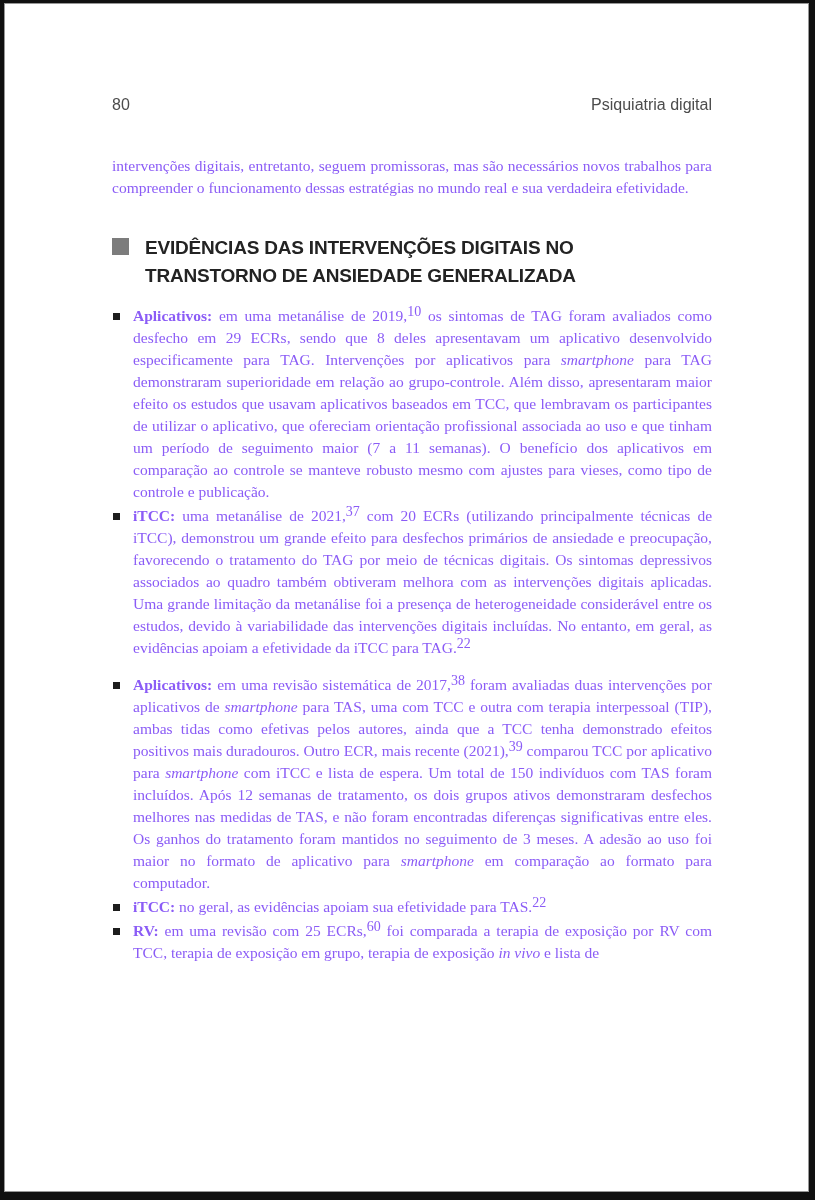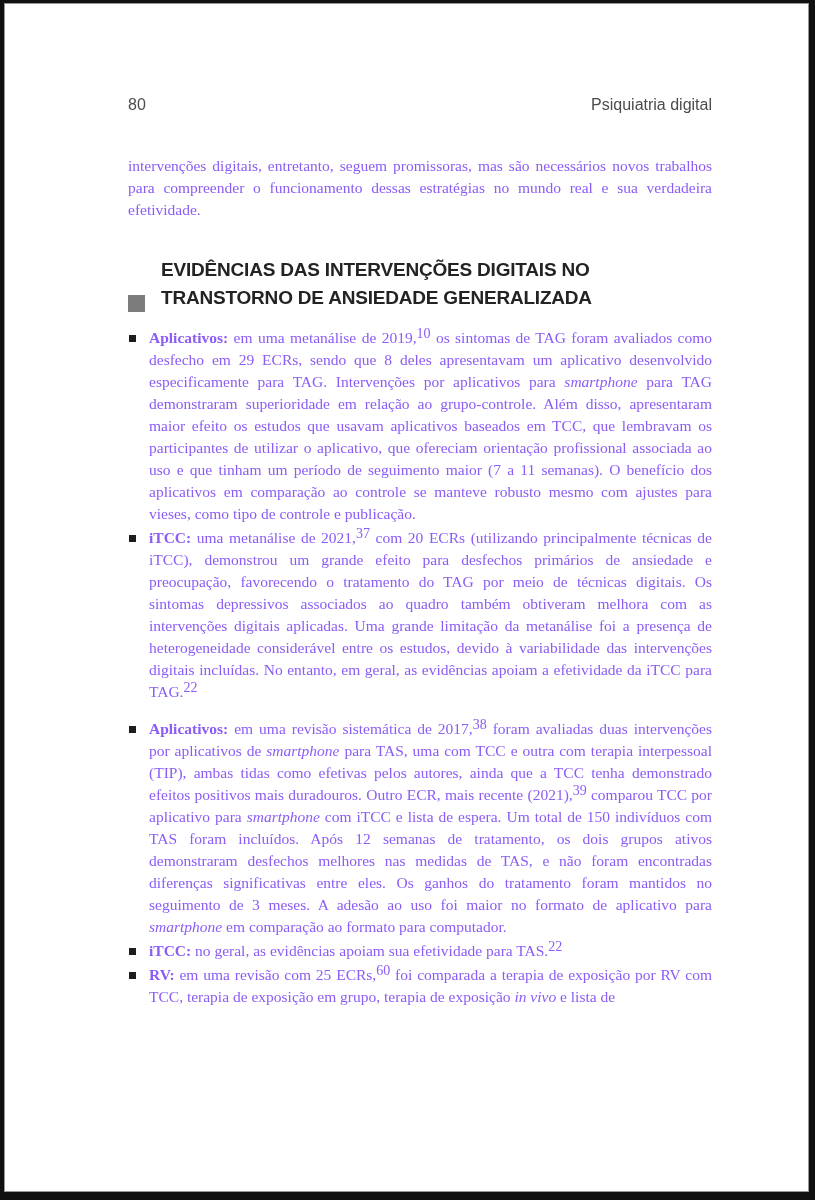--- a/index.html
+++ b/index.html
@@ -19,21 +19,20 @@
     left: 4px;
     right: 6px;
     bottom: 8px;
     background: #ffffff;
     border: 1px solid #979797;
     box-sizing: border-box;
     overflow: hidden;
   }
   .content {
     padding: 0 96px 0 107px; 
-    margin-left: 16px;
   }
   .page-header {
     display: flex;
     justify-content: space-between;
     align-items: baseline;
     margin-top: 92px;
     font-family: "Liberation Sans", sans-serif;
     font-size: 16px;
     color: #4c4c4c;
   }
@@ -42,21 +41,21 @@
     font-size: 15.5px;
     line-height: 22px;
     color: #8b5cf6;
     text-align: justify;
   }
   p.intro {
     margin: 41px 0 0 0;
   }
   .section-head {
     display: flex;
-    align-items: flex-end;
+    align-items: flex-start;
     margin-top: 35px;
   }
   .section-head .sq {
     flex: none;
     width: 17px;
     height: 17px;
     background: #7c7c7c;
     margin: 4px 16px 0 0;
   }
   .section-head h2 {

